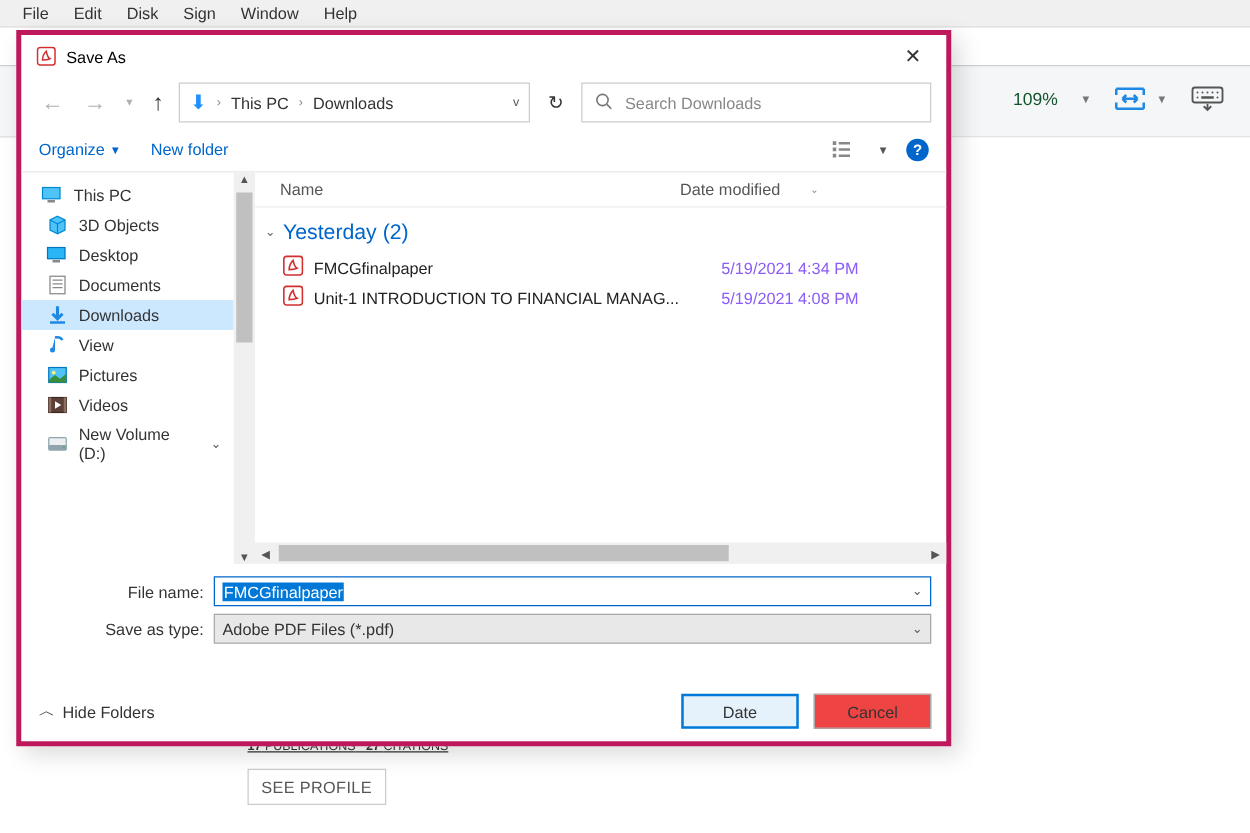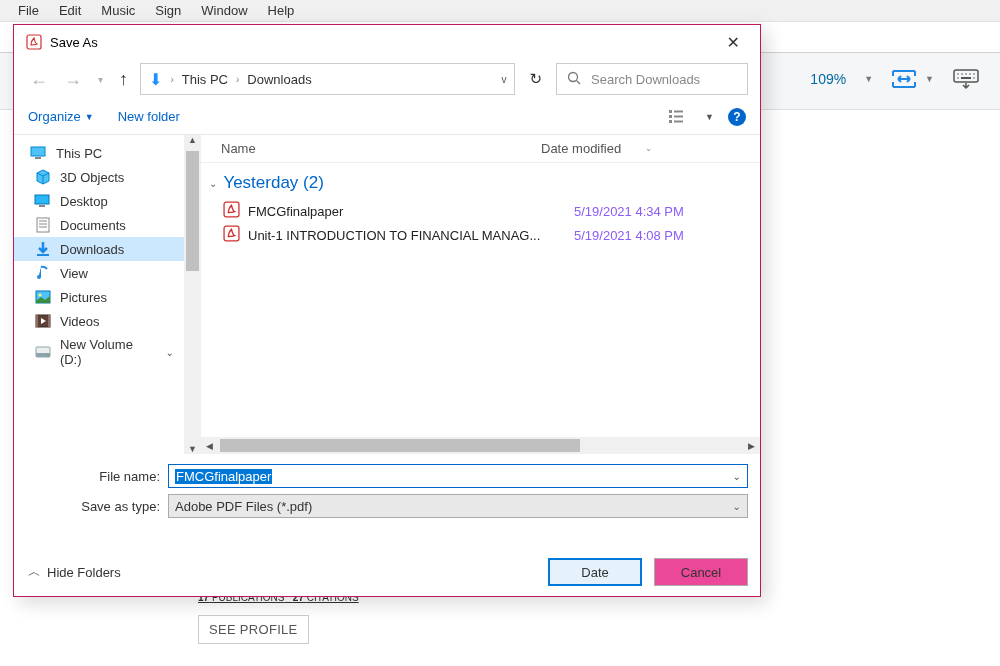--- a/index.html
+++ b/index.html
@@ -3,44 +3,44 @@
 <meta charset="utf-8">
 <style>
 * { box-sizing: border-box; margin: 0; padding: 0; font-family: "Segoe UI", Tahoma, sans-serif; }
 body { background: #fff; font-size: 13px; color: #333; width: 1000px; height: 666px; overflow: hidden; position: relative; }
 
 .menubar { height: 22px; background: #f0f0f0; display: flex; align-items: center; padding-left: 8px; border-bottom: 1px solid #e0e0e0; }
 .menubar span { padding: 2px 10px; color: #333; cursor: default; }
 
 .bg-toolbar { position: absolute; top: 52px; left: 0; right: 0; height: 58px; background: #f5f6f7; border-top: 1px solid #d0d0d0; border-bottom: 1px solid #e0e0e0; }
 .bg-toolbar-right { position: absolute; right: 20px; top: 14px; display: flex; align-items: center; gap: 18px; }
-.zoom-text { color: #0369a1; font-size: 14px; margin-left: 24px; }
+.zoom-text { color: #14532d; font-size: 14px; margin-left: 24px; }
 .dropdown-tri { font-size: 9px; color: #777; }
 .tb-icon svg { display: block; }
 
 .background-doc { position: absolute; top: 110px; left: 130px; right: 0; bottom: 0; background: #fff; padding: 30px 40px; }
 .pubs { font-size: 10px; color: #333; margin-top: 452px; margin-left: 28px; text-decoration: underline; }
 .pubs b { font-weight: bold; }
 .see-profile { display: inline-block; border: 1px solid #ccc; padding: 6px 10px; font-size: 13px; color: #555; margin-top: 12px; margin-left: 28px; letter-spacing: 0.3px; }
 
-.dialog { position: absolute; top: 24px; left: 13px; width: 748px; height: 573px; background: #fff; border: 1px solid #be185d; box-shadow: 6px 6px 18px rgba(0,0,0,0.15); display: flex; flex-direction: column; }
+.dialog { position: absolute; top: 24px; left: 13px; width: 748px; height: 573px; background: #fff; border: 4px solid #be185d; box-shadow: 6px 6px 18px rgba(0,0,0,0.15); display: flex; flex-direction: column; }
 
 .titlebar { height: 34px; display: flex; align-items: center; justify-content: space-between; padding: 0 12px; }
 .titlebar-left { display: flex; align-items: center; gap: 8px; }
 .titlebar-title { font-size: 13px; color: #000; }
 .close-x { font-size: 16px; color: #333; padding: 0 8px; cursor: default; }
 
 .navbar { height: 40px; display: flex; align-items: center; padding: 0 12px; gap: 8px; }
 .nav-arrow { color: #b0b0b0; font-size: 18px; padding: 0 4px; }
 .nav-arrow.up { color: #333; }
 .breadcrumb { flex: 1; height: 32px; border: 1px solid #ccc; display: flex; align-items: center; padding: 0 8px; gap: 8px; }
 .breadcrumb .chev { color: #888; font-size: 10px; }
 .breadcrumb .chev-end { margin-left: auto; color: #555; font-size: 10px; }
 .refresh-btn { font-size: 15px; padding: 0 6px; color: #333; }
-.searchbox { width: 192px; height: 32px; border: 1px solid #ccc; display: flex; align-items: center; padding: 0 10px; gap: 10px; color: #888; }
+.searchbox { width: 280px; height: 32px; border: 1px solid #ccc; display: flex; align-items: center; padding: 0 10px; gap: 10px; color: #888; }
 
 .toolbar2 { height: 36px; display: flex; align-items: center; padding: 0 14px; gap: 24px; border-bottom: 1px solid #e8e8e8; }
 .organize { color: #0066cc; display: flex; align-items: center; gap: 4px; }
 .newfolder { color: #0066cc; }
 .toolbar2-right { margin-left: auto; display: flex; align-items: center; gap: 14px; }
 .help-circle { width: 18px; height: 18px; border-radius: 50%; background: #0066cc; color: #fff; display: flex; align-items: center; justify-content: center; font-size: 12px; font-weight: bold; }
 
 .body-area { flex: 1; display: flex; min-height: 0; }
 .sidebar { width: 170px; overflow-y: auto; padding: 6px 0; }
 .sidebar-item { display: flex; align-items: center; gap: 8px; padding: 4px 10px 4px 20px; cursor: default; }
@@ -72,34 +72,34 @@
 .field-label { width: 142px; text-align: right; padding-right: 8px; color: #333; }
 .field-input { flex: 1; height: 24px; border: 1px solid #999; display: flex; align-items: center; padding: 0 6px; position: relative; }
 .field-input.filename { border-color: #0066cc; }
 .field-input .selected-text { background: #0078d7; color: #fff; padding: 0 1px; }
 .field-input .chev-dd { position: absolute; right: 6px; font-size: 10px; color: #555; }
 .field-input.type { background: #e8e8e8; border-color: #aaa; }
 
 .footer { display: flex; align-items: center; padding: 28px 12px 10px 14px; }
 .hide-folders { display: flex; align-items: center; gap: 6px; color: #333; }
 .footer-btns { margin-left: auto; display: flex; gap: 12px; }
-.btn { width: 94px; height: 28px; border: 1px solid #aaa; background: #ec4899; display: flex; align-items: center; justify-content: center; cursor: default; }
+.btn { width: 94px; height: 28px; border: 1px solid #aaa; background: #ef4444; display: flex; align-items: center; justify-content: center; cursor: default; }
 .btn.primary { border: 2px solid #0078d7; background: #e5f1fb; }
 
 .pdf-icon { width: 16px; height: 16px; }
 .dl-arrow { color: #1e90ff; font-size: 16px; }
 .list-icon svg { display: block; }
 </style>
 </head>
 <body>
 
 <div class="menubar">
   <span>File</span>
   <span>Edit</span>
-  <span>Music</span>
+  <span>Disk</span>
   <span>Sign</span>
   <span>Window</span>
   <span>Help</span>
 </div>
 
 <div class="bg-toolbar">
   <div class="bg-toolbar-right">
     <span class="zoom-text">109%</span>
     <span class="dropdown-tri">▼</span>
     <span class="tb-icon">

